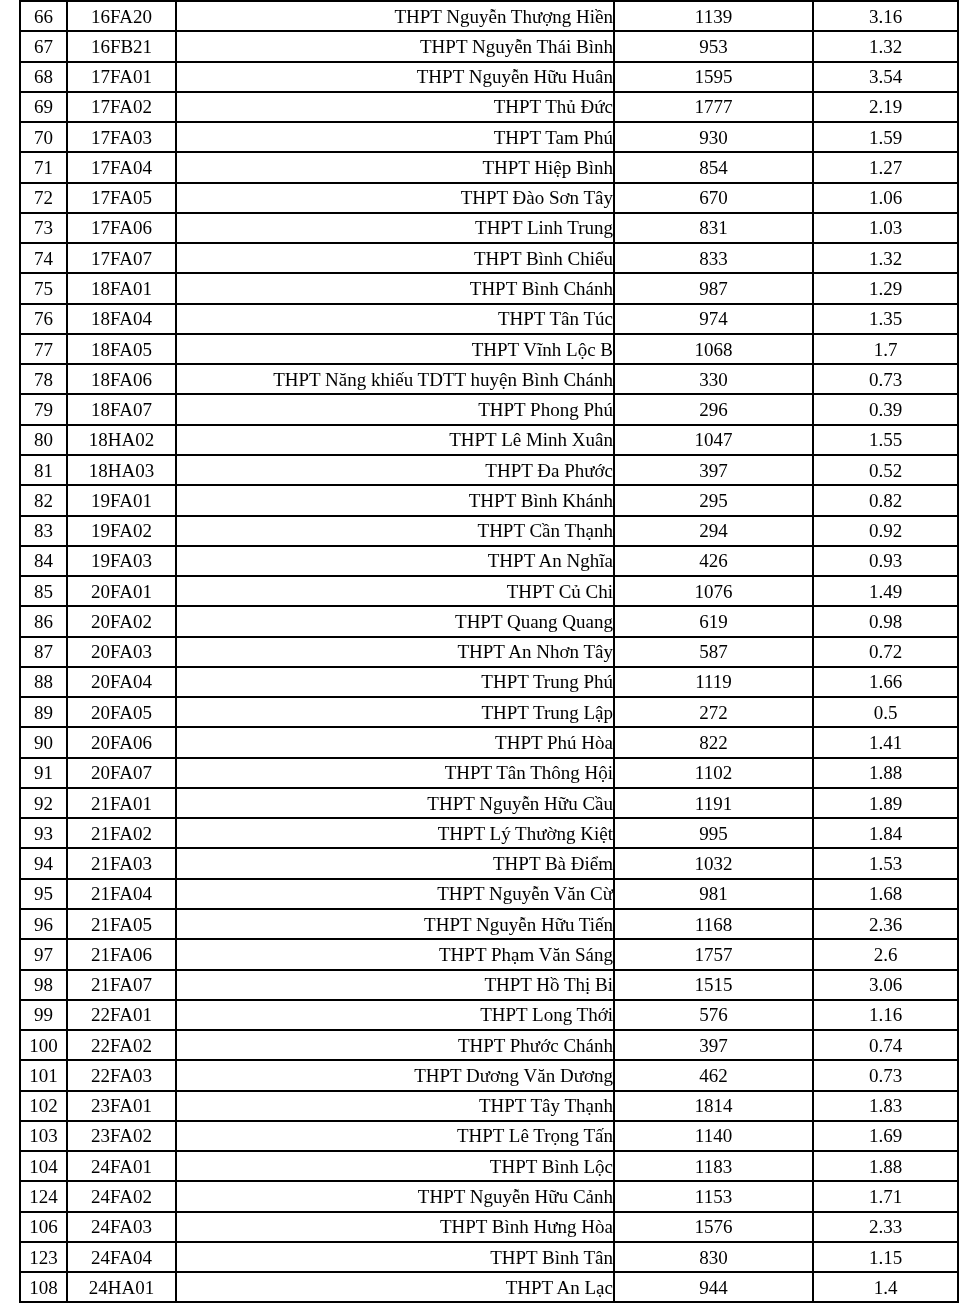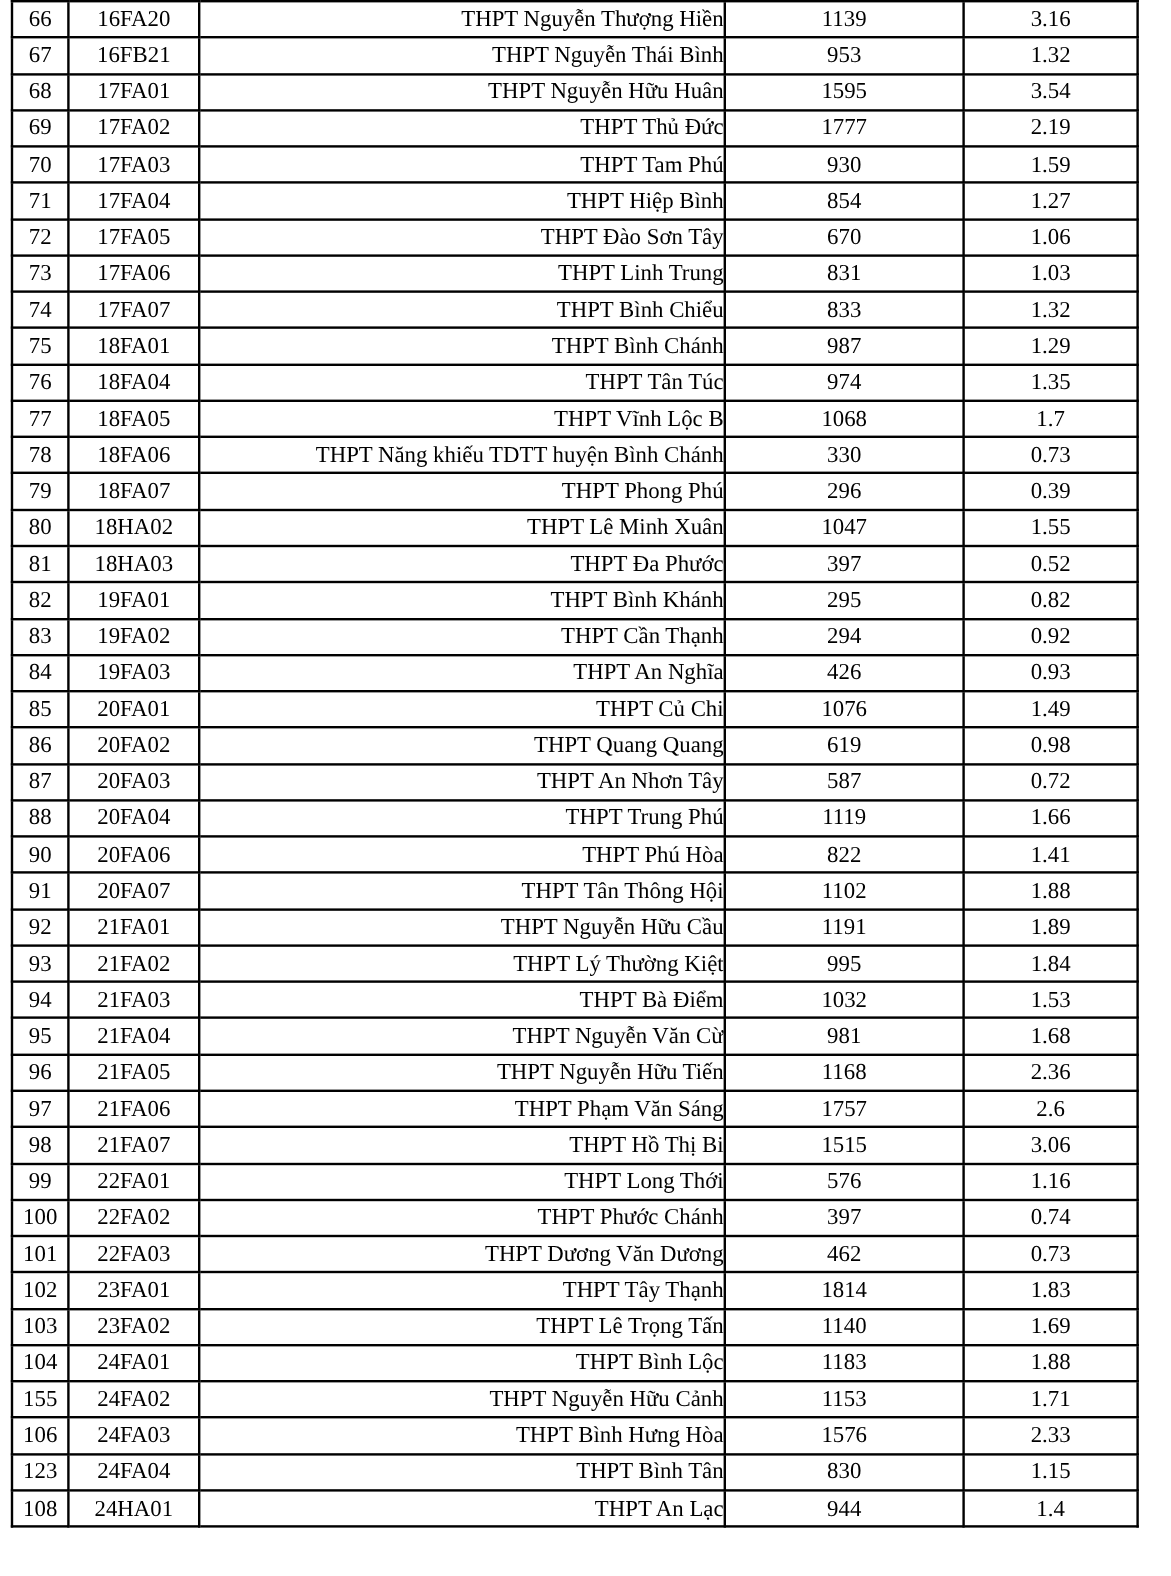--- a/index.html
+++ b/index.html
@@ -8,21 +8,21 @@
     position: relative;
     width: 976px;
     height: 1313px;
     background: #ffffff;
     overflow: hidden;
     font-family: "Liberation Serif", "DejaVu Serif", serif;
     color: #000000;
   }
   table.school-table {
     position: absolute;
-    left: 9px;
+    left: 19px;
     top: 0;
     width: 938px;
     border-collapse: collapse;
     table-layout: fixed;
   }
   table.school-table td {
     border: 2px solid #000000;
     padding: 0;
     font-size: 19px;
     line-height: 1;
@@ -212,20 +212,27 @@
           <td class="c4">0.72</td>
         </tr>
         <tr class="data-row">
           <td class="c0">88</td>
           <td class="c1">20FA04</td>
           <td class="c2">THPT Trung Phú</td>
           <td class="c3">1119</td>
           <td class="c4">1.66</td>
         </tr>
         <tr class="data-row">
+          <td class="c0">89</td>
+          <td class="c1">20FA05</td>
+          <td class="c2">THPT Trung Lập</td>
+          <td class="c3">272</td>
+          <td class="c4">0.5</td>
+        </tr>
+        <tr class="data-row">
           <td class="c0">90</td>
           <td class="c1">20FA06</td>
           <td class="c2">THPT Phú Hòa</td>
           <td class="c3">822</td>
           <td class="c4">1.41</td>
         </tr>
         <tr class="data-row">
           <td class="c0">91</td>
           <td class="c1">20FA07</td>
           <td class="c2">THPT Tân Thông Hội</td>
@@ -317,21 +324,21 @@
           <td class="c4">1.69</td>
         </tr>
         <tr class="data-row">
           <td class="c0">104</td>
           <td class="c1">24FA01</td>
           <td class="c2">THPT Bình Lộc</td>
           <td class="c3">1183</td>
           <td class="c4">1.88</td>
         </tr>
         <tr class="data-row">
-          <td class="c0">155</td>
+          <td class="c0">124</td>
           <td class="c1">24FA02</td>
           <td class="c2">THPT Nguyễn Hữu Cảnh</td>
           <td class="c3">1153</td>
           <td class="c4">1.71</td>
         </tr>
         <tr class="data-row">
           <td class="c0">106</td>
           <td class="c1">24FA03</td>
           <td class="c2">THPT Bình Hưng Hòa</td>
           <td class="c3">1576</td>

